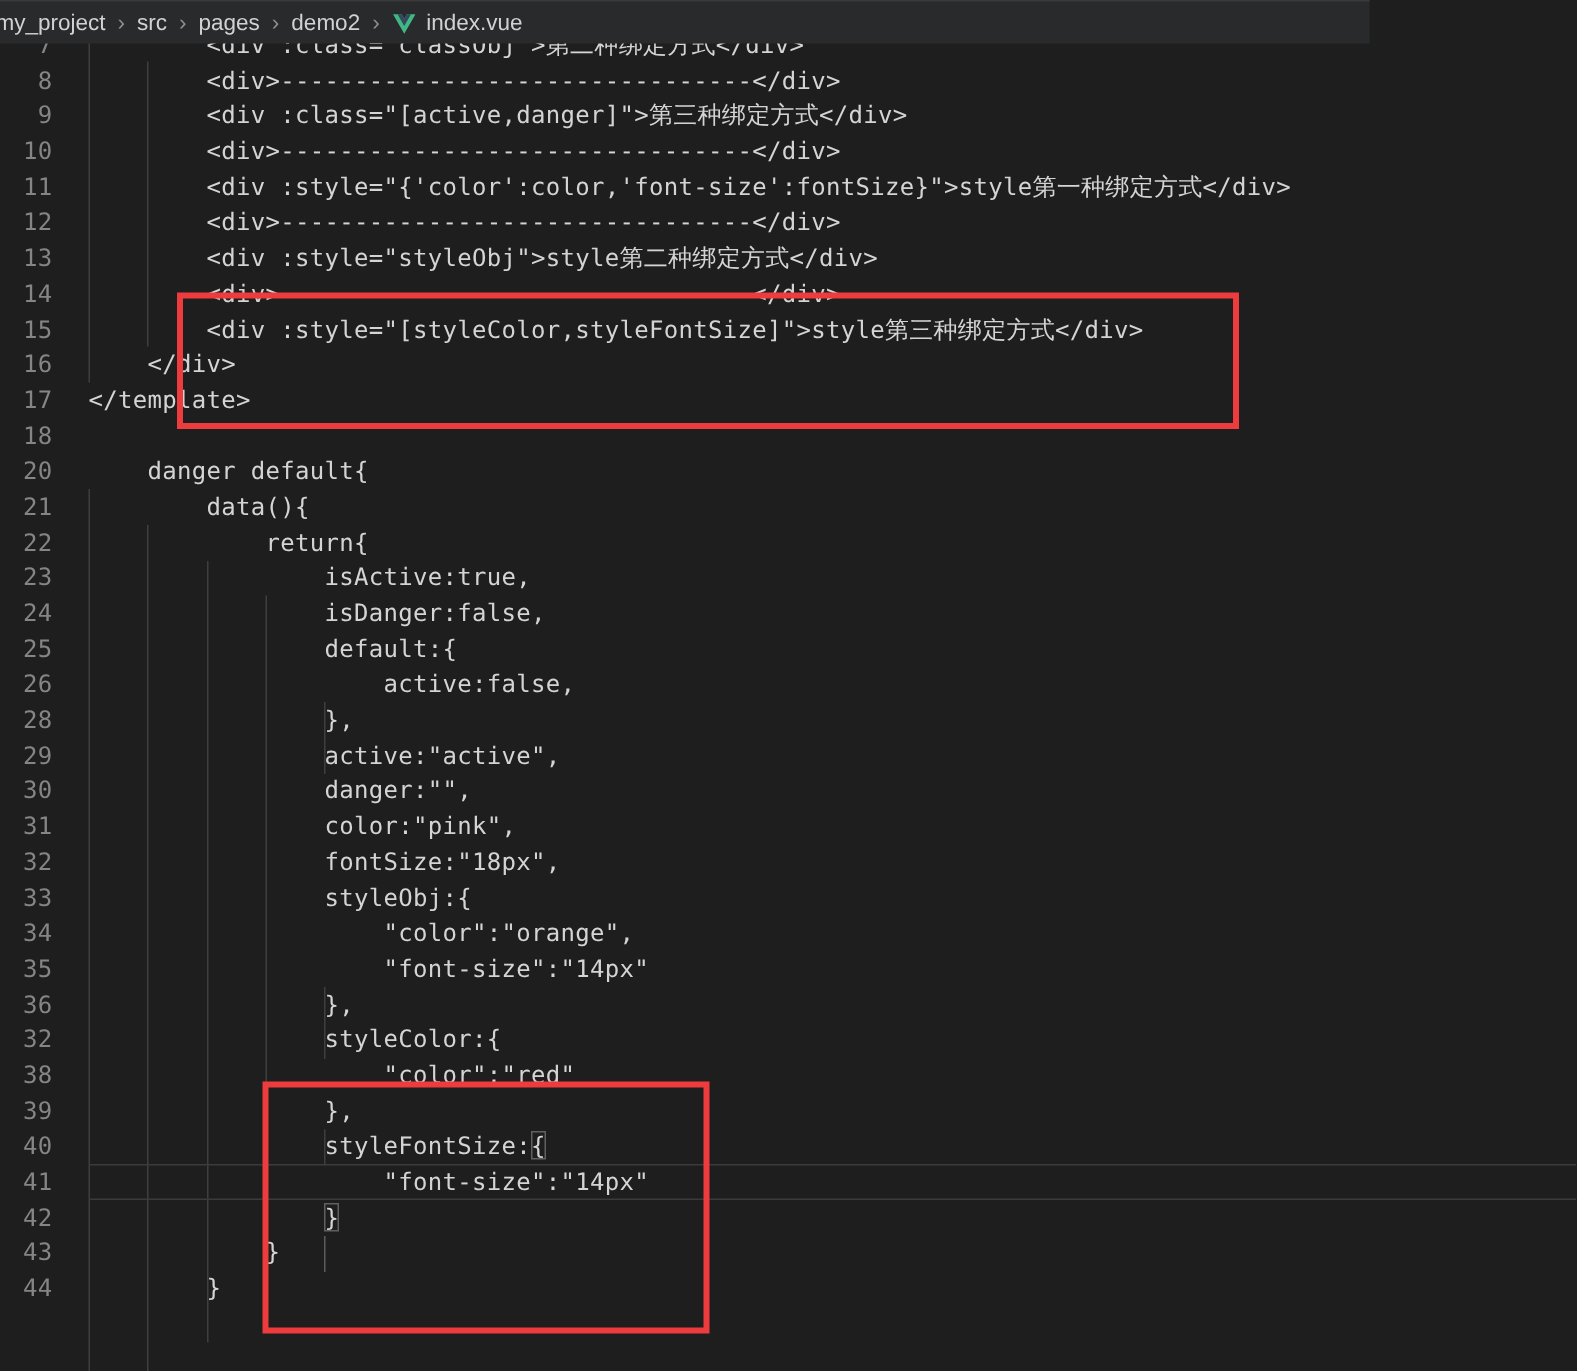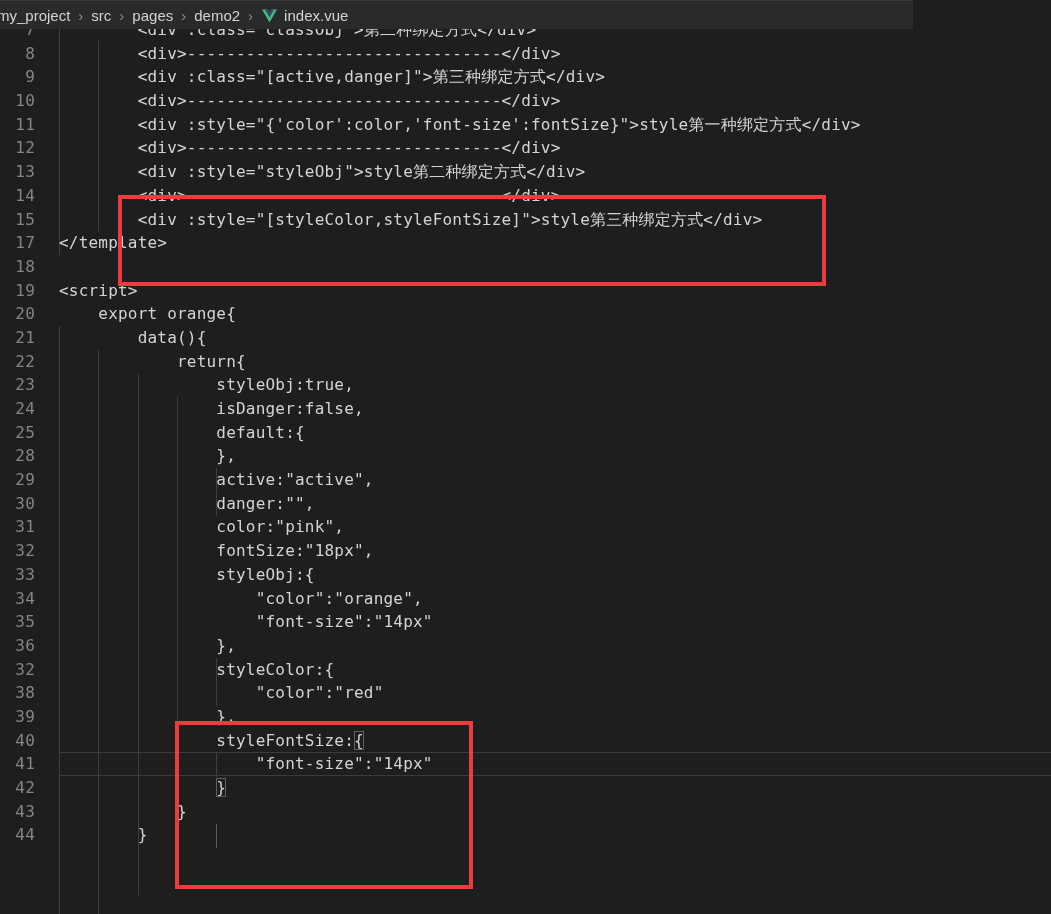--- a/index.html
+++ b/index.html
@@ -90,54 +90,58 @@
       </div>
       <div class="row">
         <div class="num">14</div>
         <div class="code">        &lt;div&gt;--------------------------------&lt;/div&gt;</div>
       </div>
       <div class="row">
         <div class="num">15</div>
         <div class="code">        &lt;div :style="[styleColor,styleFontSize]"&gt;style第三种绑定方式&lt;/div&gt;</div>
       </div>
       <div class="row">
+        <div class="num">16</div>
+        <div class="code">    &lt;/div&gt;</div>
+      </div>
+      <div class="row">
         <div class="num">17</div>
         <div class="code">&lt;/template&gt;</div>
       </div>
       <div class="row">
         <div class="num">18</div>
         <div class="code"></div>
       </div>
       <div class="row">
-        <div class="num">19</div>
-        <div class="code">&lt;script&gt;</div>
-      </div>
-      <div class="row">
         <div class="num">20</div>
-        <div class="code">    export orange{</div>
+        <div class="code">    danger default{</div>
       </div>
       <div class="row">
         <div class="num">21</div>
         <div class="code">        data(){</div>
       </div>
       <div class="row">
         <div class="num">22</div>
         <div class="code">            return{</div>
       </div>
       <div class="row">
         <div class="num">23</div>
-        <div class="code">                styleObj:true,</div>
+        <div class="code">                isActive:true,</div>
       </div>
       <div class="row">
         <div class="num">24</div>
         <div class="code">                isDanger:false,</div>
       </div>
       <div class="row">
         <div class="num">25</div>
         <div class="code">                default:{</div>
+      </div>
+      <div class="row">
+        <div class="num">26</div>
+        <div class="code">                    active:false,</div>
       </div>
       <div class="row">
         <div class="num">28</div>
         <div class="code">                },</div>
       </div>
       <div class="row">
         <div class="num">29</div>
         <div class="code">                active:"active",</div>
       </div>
       <div class="row">

